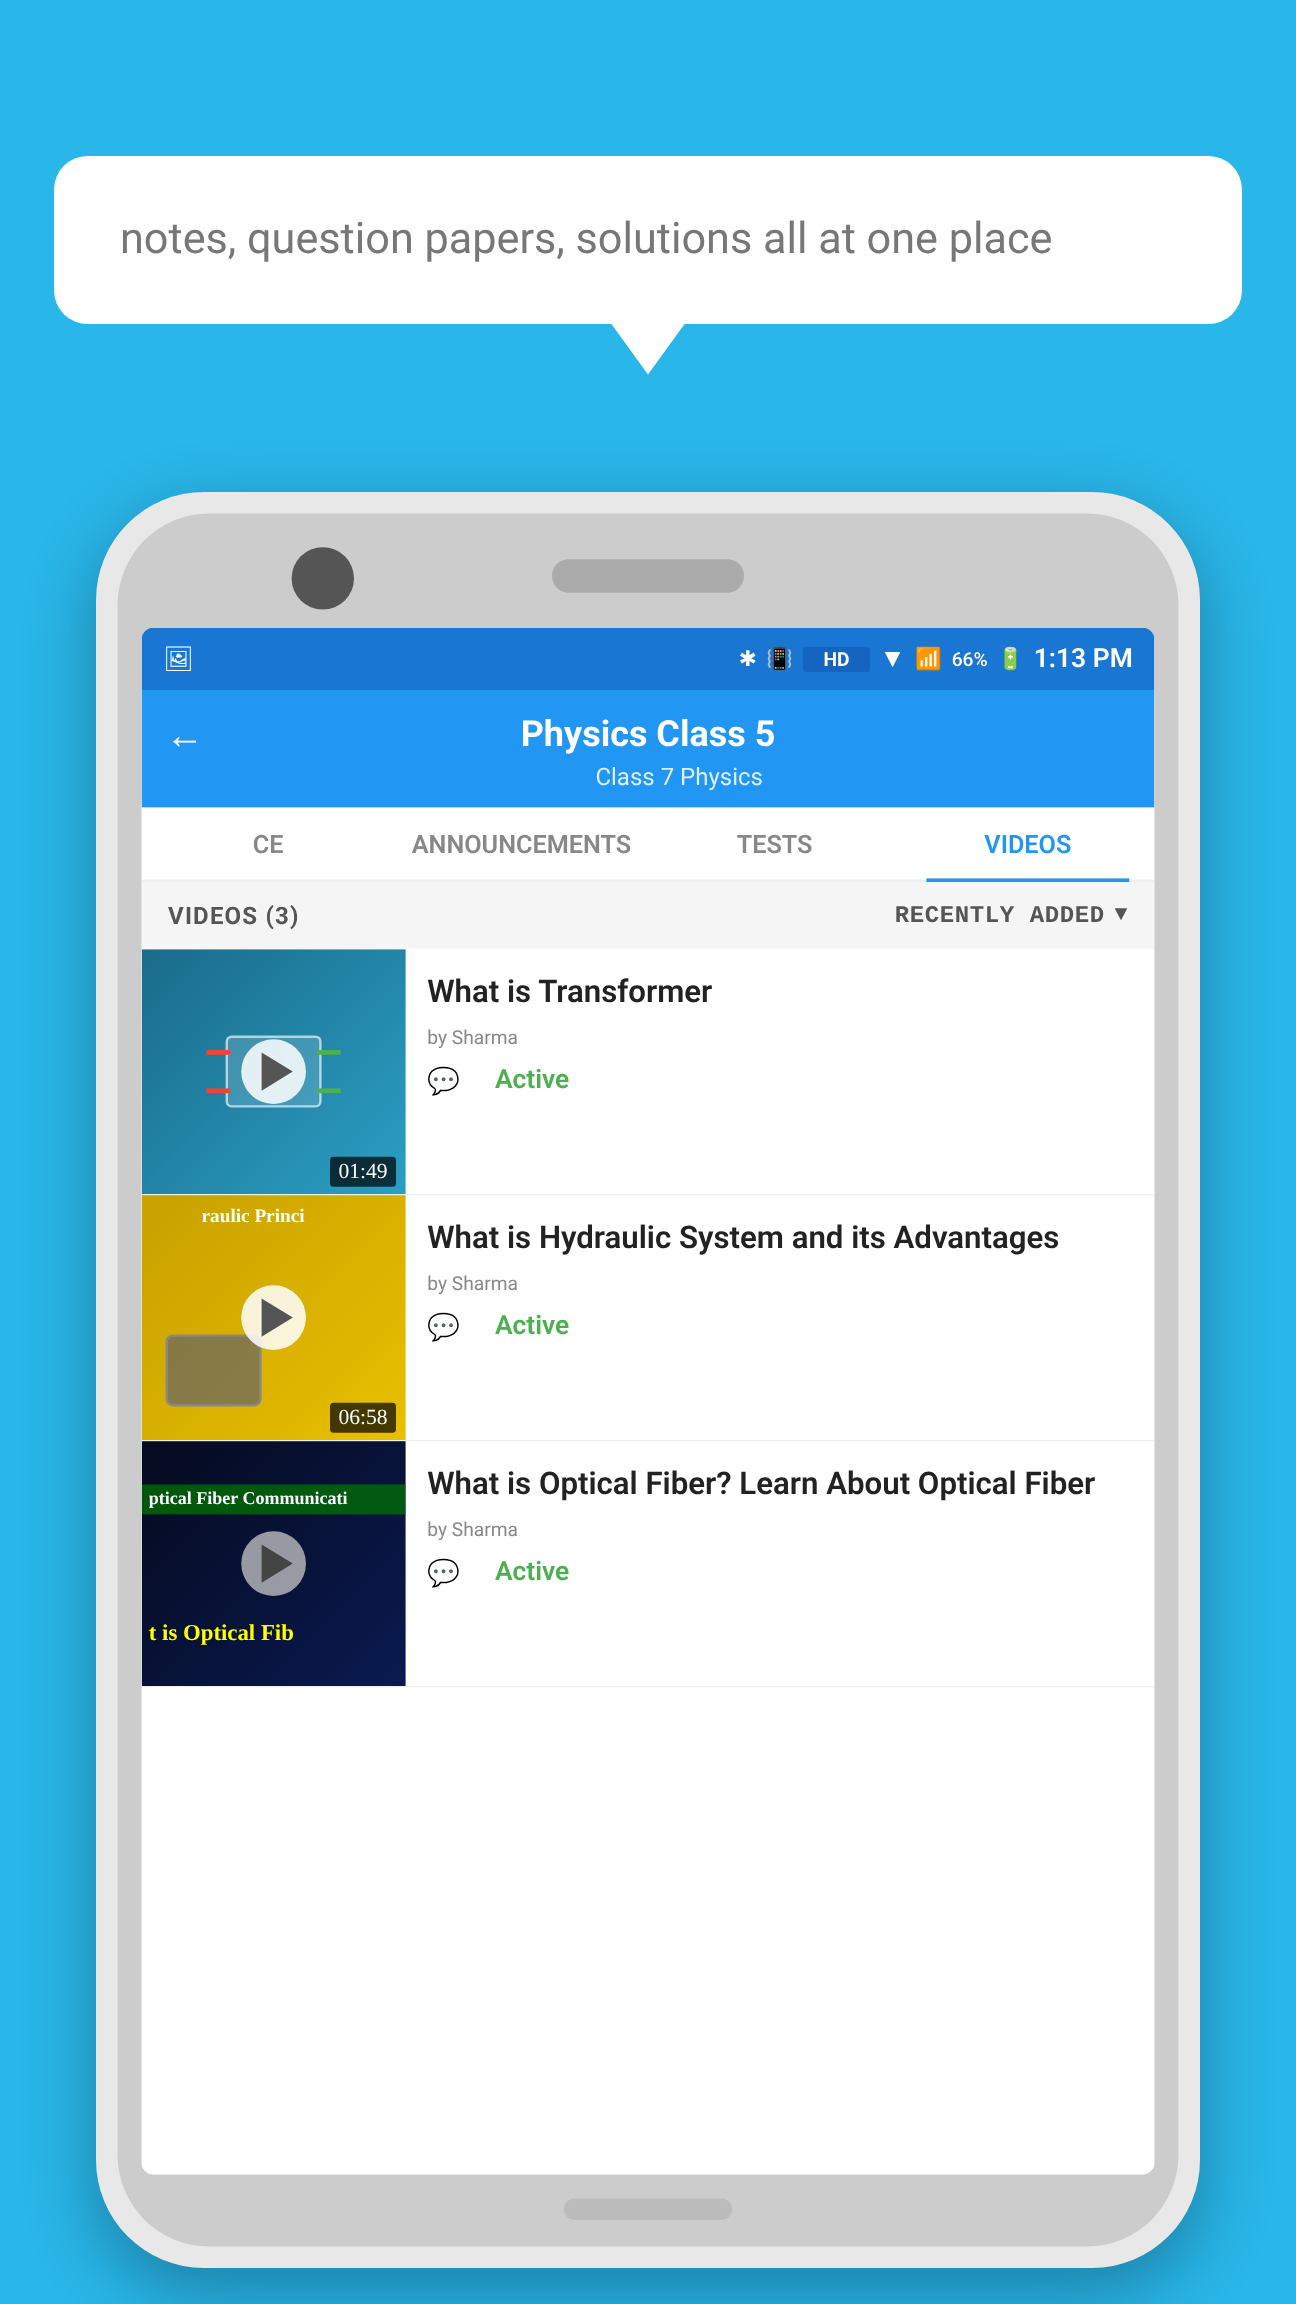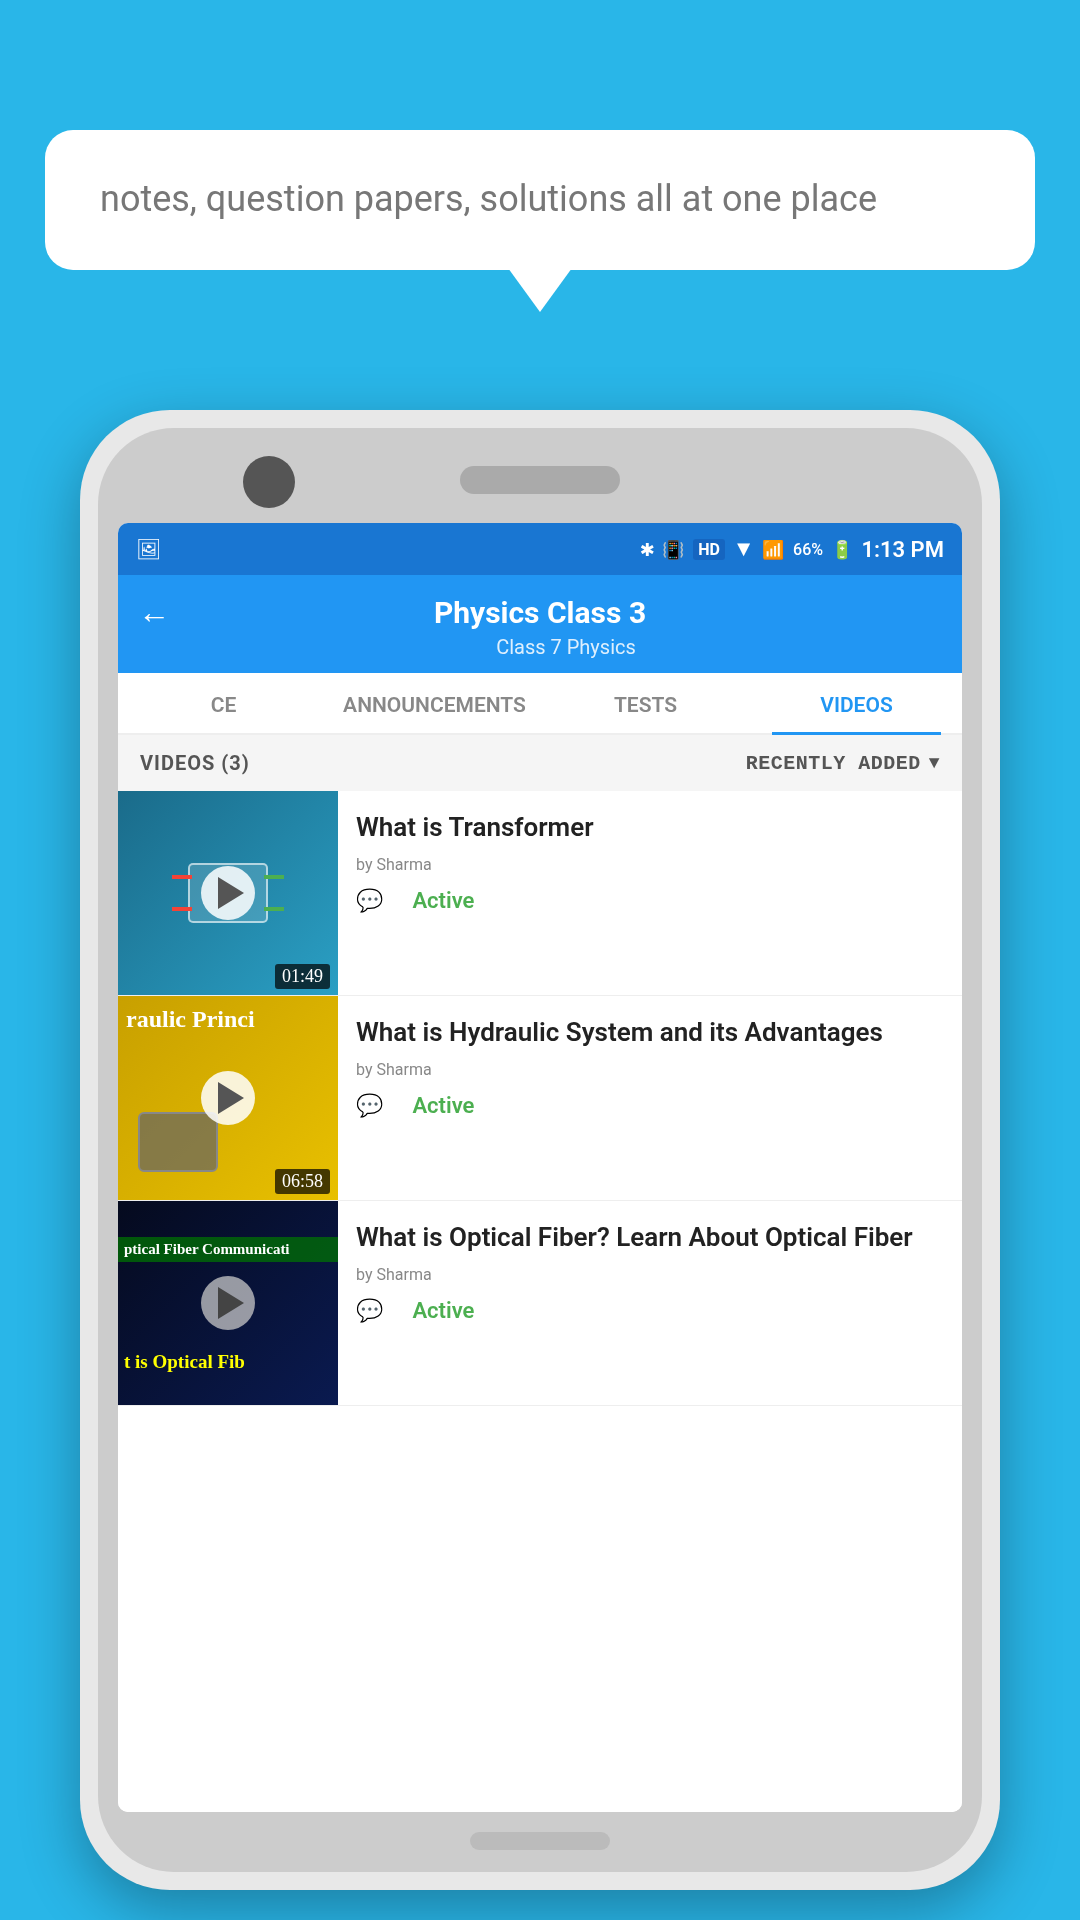--- a/index.html
+++ b/index.html
@@ -370,33 +370,33 @@
 
     <div class="screen">
 
       <div class="status-bar">
         <div class="status-left">
           <span class="status-icon">🖼</span>
         </div>
         <div class="status-right">
           <span style="font-size:18px;">✱</span>
           <span style="font-size:18px;">📳</span>
-          <span style="background:#1565c0;padding:1px 5px;border-radius:3px;font-size:16px;font-weight:700;">HD</span>
+          <span style="background:#1565c0;padding:1px 17px;border-radius:3px;font-size:16px;font-weight:700;">HD</span>
           <span>▼</span>
           <span style="font-size:18px;">📶</span>
           <span style="font-size:16px;">66%</span>
           <span style="font-size:18px;">🔋</span>
           <span style="font-size:22px;font-weight:600;">1:13 PM</span>
         </div>
       </div>
 
       <div class="app-bar">
         <div class="app-bar-top">
           <span class="back-arrow">←</span>
-          <span class="app-bar-title">Physics Class 3</span>
+          <span class="app-bar-title">Physics Class 5</span>
           <span style="width:32px;"></span>
         </div>
         <div class="app-bar-breadcrumb">Class 7   Physics</div>
       </div>
 
       <div class="tabs-bar">
         <div class="tab-item">
           <span>CE</span>
         </div>
         <div class="tab-item">
@@ -441,21 +441,21 @@
             <div class="video-status">
               <span class="chat-icon">💬</span>
               <span class="active-badge">Active</span>
             </div>
           </div>
         </div>
 
         <div class="video-item">
           <div class="video-thumbnail thumb-hydraulic">
             <div class="hydraulic-label">
-              <span style="color:white;font-size:24px;font-weight:700;line-height:1.3;">raulic Princi</span>
+              <span style="color:white;font-size:16px;font-weight:700;line-height:1.3;margin-left:42px;">raulic Princi</span>
             </div>
             <div style="position:absolute;bottom:28px;left:20px;width:80px;height:60px;background:rgba(100,100,100,0.7);border-radius:6px;border:2px solid #888;"></div>
             <div class="play-button">
               <div class="play-triangle"></div>
             </div>
             <div class="video-duration">06:58</div>
           </div>
           <div class="video-info">
             <div class="video-title">What is Hydraulic System and its Advantages</div>
             <div class="video-author">by Sharma</div>

